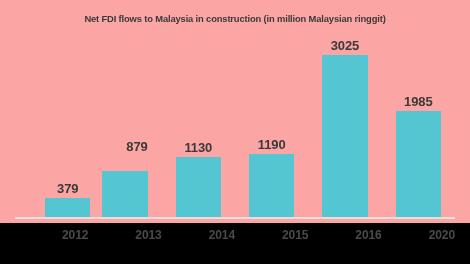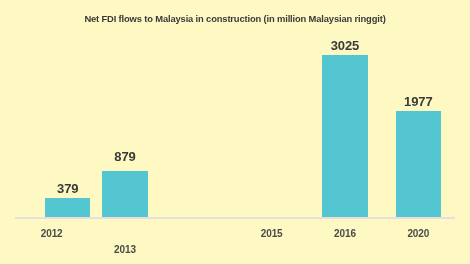--- a/index.html
+++ b/index.html
@@ -10,22 +10,22 @@
   body {
     width: 470px;
     height: 264px;
     overflow: hidden;
     font-family: "Liberation Sans", sans-serif;
   }
 
   #chart-root {
     position: relative;
     width: 470px;
-    height: 264px;
-    background: #fef9c3;
+    height: 223px;
+    background: #fca5a5;
     box-sizing: border-box;
   }
 
   #chart-title {
     position: absolute;
     left: 0;
     top: 13px;
     width: 470px;
     text-align: center;
     color: #3a3a3a;
@@ -83,57 +83,66 @@
     position: absolute;
     left: 15px;
     top: 228px;
     width: 440px;
     height: 14px;
   }
 
   .x-tick-label {
     position: absolute;
     top: 0;
-    text-align: center;
+    text-align: right;
     color: #4a4a4a;
-    font-size: 10px;
+    font-size: 12px;
     font-weight: bold;
     letter-spacing: -0.1px;
     white-space: nowrap;
   }
 </style>
 </head>
 <body>
 
 <div id="chart-root">
 
   <div id="chart-title">Net FDI flows to Malaysia in construction (in million Malaysian ringgit)</div>
 
   <div id="plot-area">
       <div class="bar-slot" style="left: 30px; width: 45.4667px;">
         <div class="bar-rect" style="height: 20.443px;"></div>
         <div class="bar-value" style="bottom: 22.443px;">379</div>
       </div>
       <div class="bar-slot" style="left: 87.2667px; width: 45.4667px;">
         <div class="bar-rect" style="height: 47.4127px;"></div>
-        <div class="bar-value" style="bottom: 54px;">879</div>
+        <div class="bar-value" style="bottom: 64px; text-align: right;">879</div>
+      </div>
+      <div class="bar-slot" style="left: 160.6px; width: 45.4667px;">
+        <div class="bar-rect" style="height: 60.9515px;"></div>
+        <div class="bar-value" style="bottom: 62.9515px;">1130</div>
+      </div>
+      <div class="bar-slot" style="left: 233.933px; width: 45.4667px;">
+        <div class="bar-rect" style="height: 64.1879px;"></div>
+        <div class="bar-value" style="bottom: 66.1879px;">1190</div>
       </div>
       <div class="bar-slot" style="left: 307.267px; width: 45.4667px;">
         <div class="bar-rect" style="height: 163.167px;"></div>
         <div class="bar-value" style="bottom: 165.167px;">3025</div>
       </div>
       <div class="bar-slot" style="left: 380.6px; width: 45.4667px;">
         <div class="bar-rect" style="height: 107.07px;"></div>
-        <div class="bar-value" style="bottom: 109.07px;">1977</div>
+        <div class="bar-value" style="bottom: 109.07px;">1985</div>
       </div>
     </div>
 
   <div id="axis-line"></div>
 
   <div id="x-axis-labels">
       <div class="x-tick-label" style="left: 0px; width: 73.3333px;">2012</div>
-      <div class="x-tick-label" style="left: 73.3333px; width: 73.3333px; margin-top: 16px;">2013</div>
+      <div class="x-tick-label" style="left: 73.3333px; width: 73.3333px;">2013</div>
+      <div class="x-tick-label" style="left: 146.667px; width: 73.3333px;">2014</div>
       <div class="x-tick-label" style="left: 220px; width: 73.3333px;">2015</div>
       <div class="x-tick-label" style="left: 293.333px; width: 73.3333px;">2016</div>
       <div class="x-tick-label" style="left: 366.667px; width: 73.3333px;">2020</div>
     </div>
 
 </div>
 
 </body></html>

